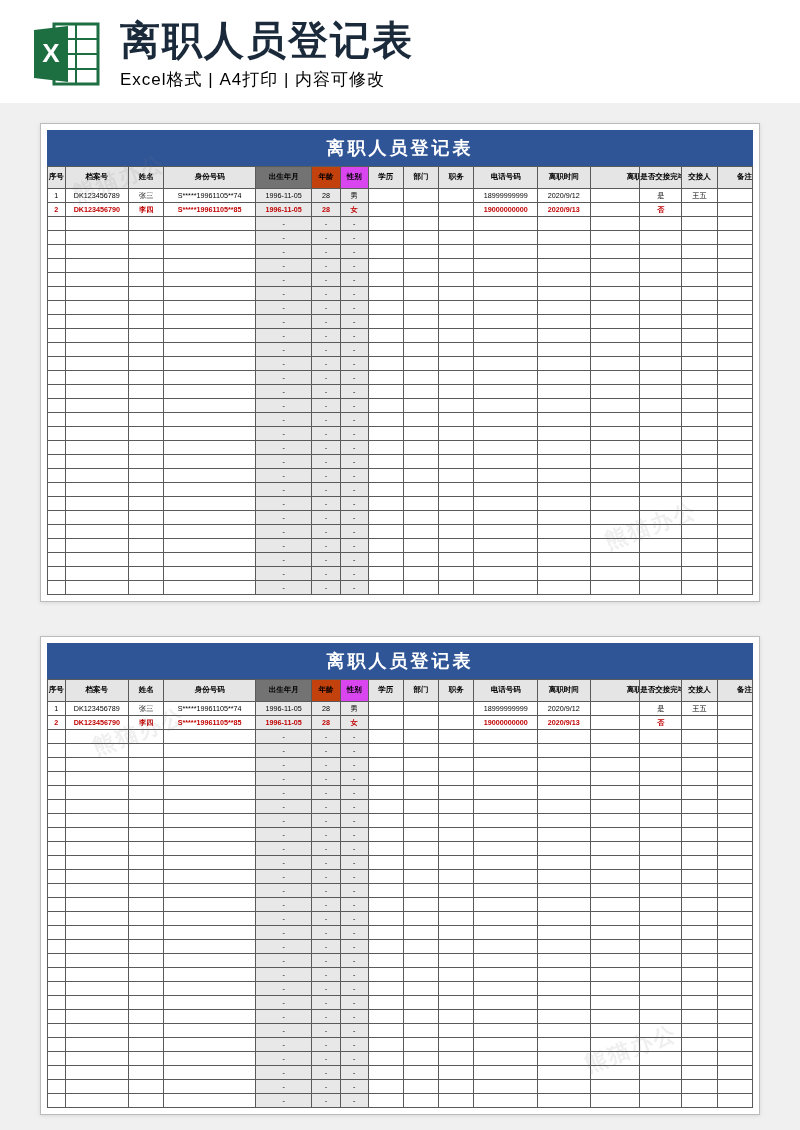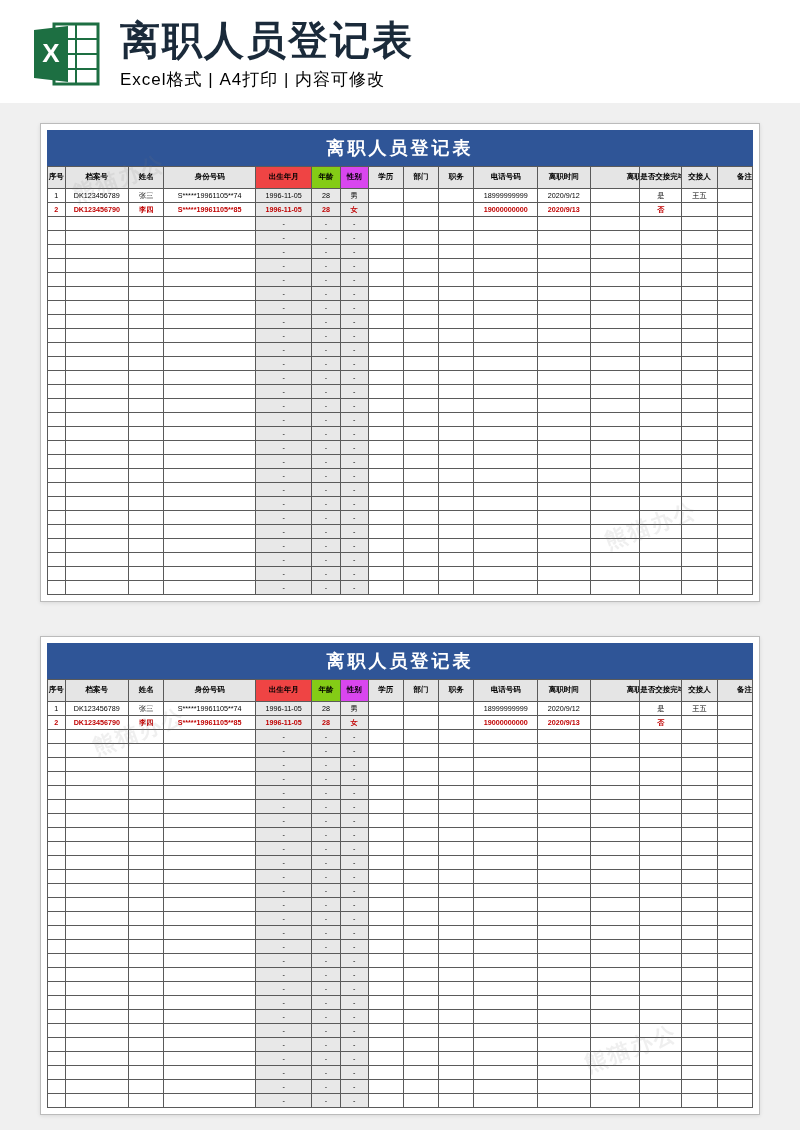--- a/index.html
+++ b/index.html
@@ -79,22 +79,22 @@
     background: #e5e5e5;
     font-weight: 700;
     height: 22px;
     line-height: 1.1;
     font-size: 7.5px;
   }
   .col-seq { width: 2.5%; }
   .col-file { width: 9%; }
   .col-name { width: 5%; }
   .col-id { width: 13%; }
-  .col-birth { width: 8%; background: #ef4444; }
-  .col-age { width: 4%; background: #84cc16; }
+  .col-birth { width: 8%; background: #737373; }
+  .col-age { width: 4%; background: #c2410c; }
   .col-sex { width: 4%; background: #d946ef; }
   .col-edu { width: 5%; }
   .col-dept { width: 5%; }
   .col-job { width: 5%; margin-top: 40px; }
   .col-phone { width: 9%; }
   .col-leavedate { width: 7.5%; }
   .col-reason { width: 7%; padding-left: 36px; }
   .col-hand { width: 6%; margin-top: 31px; }
   .col-handover { width: 5%; }
   .col-remark { width: 5%; text-align: right; }

